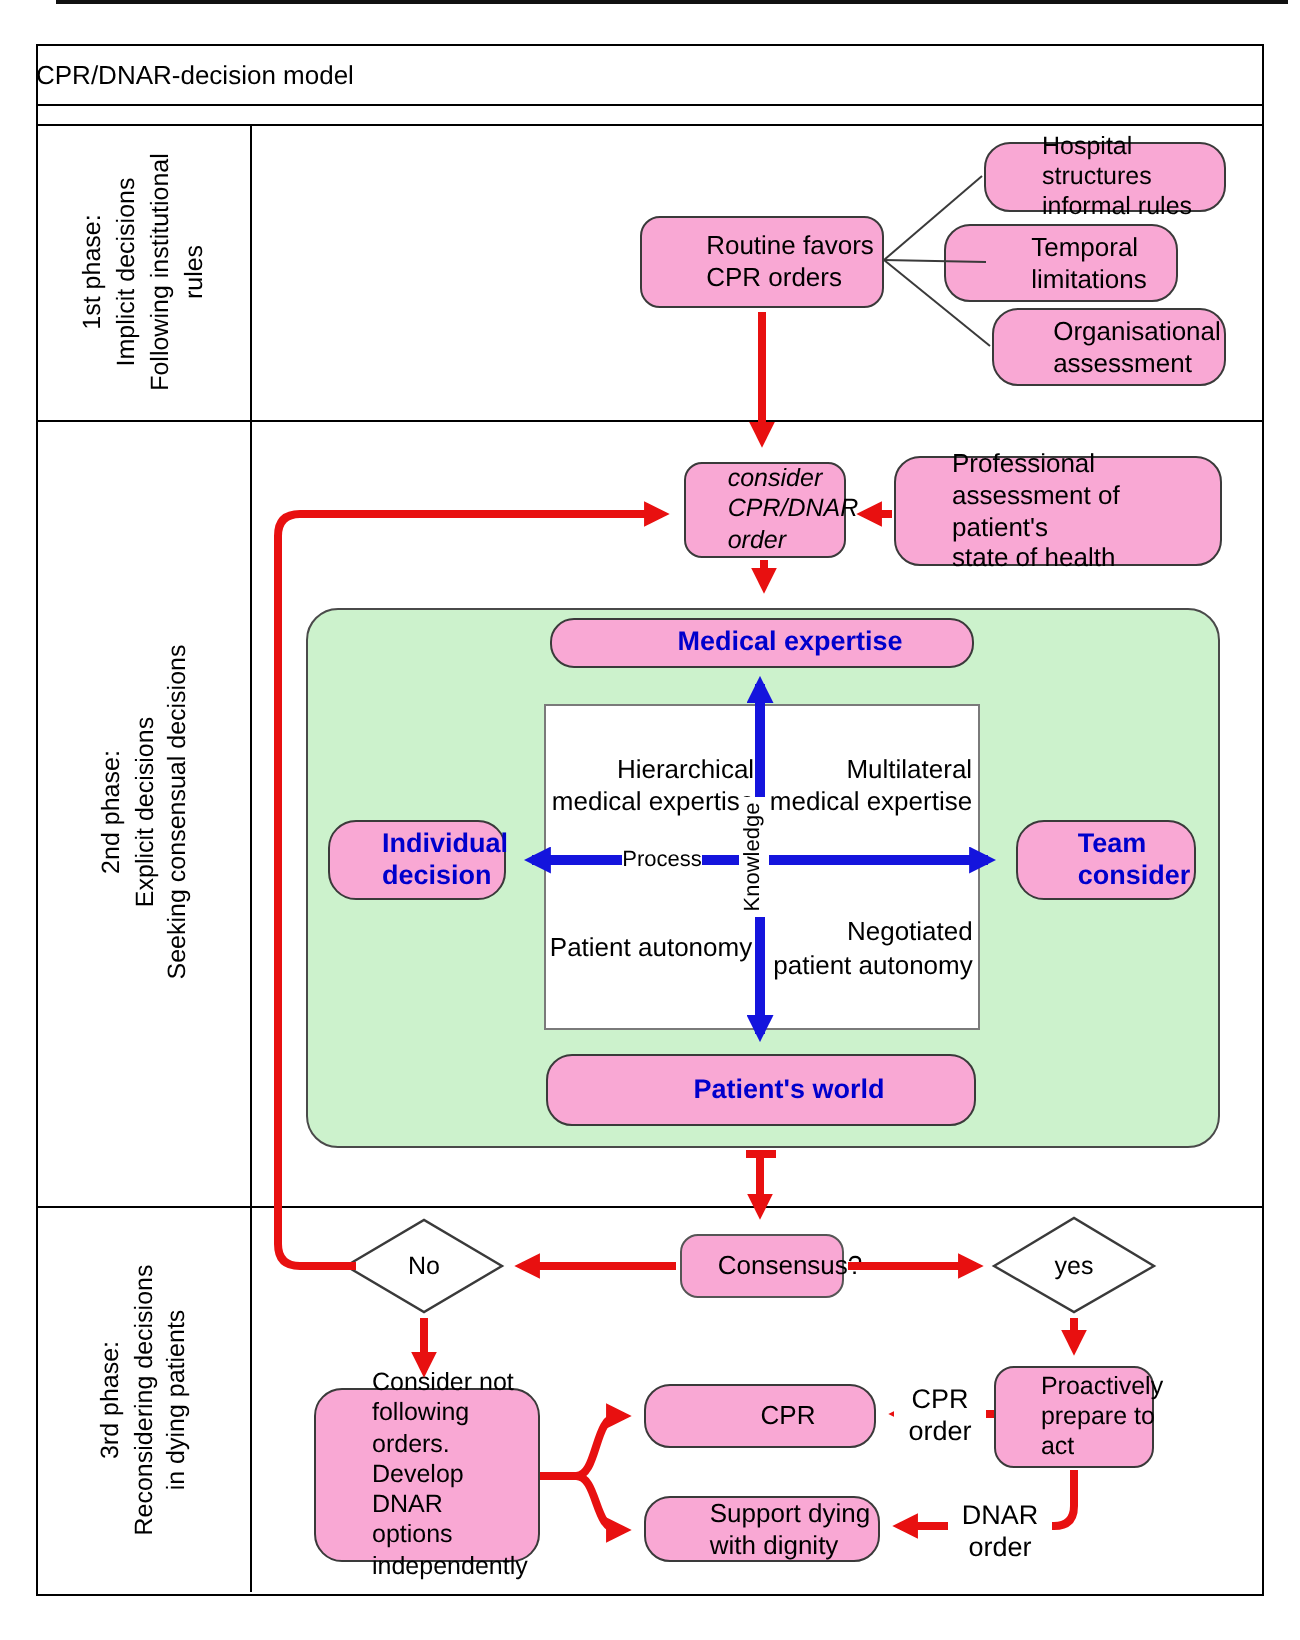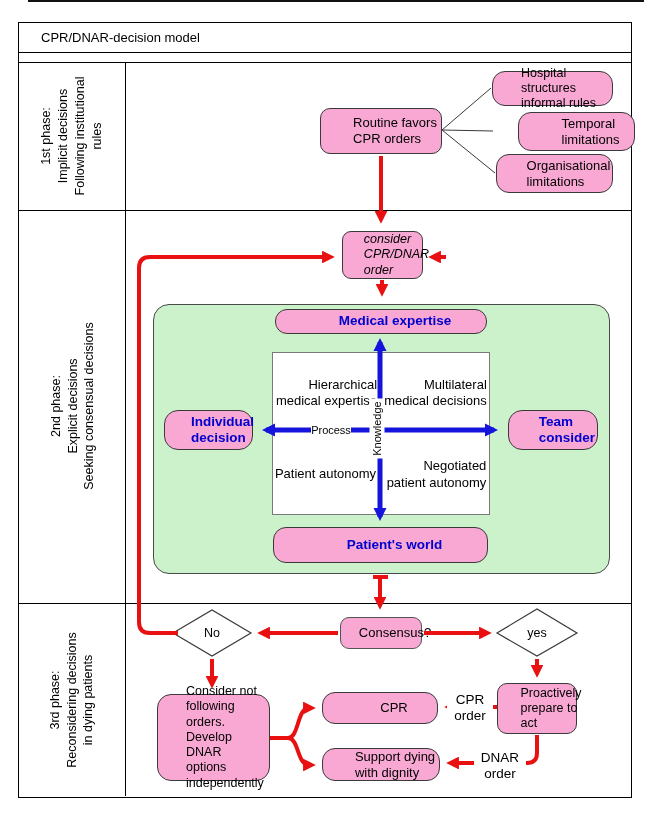--- a/index.html
+++ b/index.html
@@ -32,21 +32,21 @@
     position:absolute; display:flex; align-items:center; justify-content:center;
     text-align:right; font-size:13px; line-height:1.25; white-space:pre-line; z-index:3;
   }
   .phase-label{
     position:absolute; display:flex; align-items:center; justify-content:center;
     transform:rotate(-90deg); text-align:center; font-size:12.5px; line-height:1.35;
     white-space:pre-line; z-index:3;
   }
   .title-cell{
     position:absolute; left:18px; top:22px; width:614px; height:30px;
-    display:flex; align-items:center; font-size:13px; padding-left:23px;
+    display:flex; align-items:center; font-size:13px; padding-left:0;
     box-sizing:border-box; z-index:3;
   }
   svg.wires{ position:absolute; left:0; top:0; z-index:5; pointer-events:none; }
   .float-label{
     position:absolute; background:#fff; display:flex; align-items:center; justify-content:center;
     text-align:center; white-space:pre-line; z-index:6; line-height:1.1;
   }
   .axis-label{ font-size:11px; }
   .order-label{ font-size:13.5px; line-height:1.15; }
   .diamond-label{
@@ -79,38 +79,41 @@
 Explicit decisions
 Seeking consensual decisions</div>
   <div class="phase-label" style="left:-25px;top:647px;width:194px;height:106px;">3rd phase:
 Reconsidering decisions
 in dying patients</div>
 
   <div class="box" style="left:320px;top:108px;width:122px;height:46px;">Routine favors
 CPR orders</div>
   <div class="box" style="left:492px;top:71px;width:121px;height:35px;border-radius:13px;font-size:12.5px;">Hospital structures
 informal rules</div>
-  <div class="box" style="left:518px;top:112px;width:117px;height:39px;border-radius:13px;">Temporal
+  <div class="box" style="left:472px;top:112px;width:117px;height:39px;border-radius:13px;">Temporal
 limitations</div>
   <div class="box" style="left:496px;top:154px;width:117px;height:39px;border-radius:13px;">Organisational
-limitations</div>
+assessment</div>
 
   <div class="box" style="left:342px;top:231px;width:81px;height:48px;border-radius:9px;font-size:12.5px;font-style:italic;">consider
 CPR/DNAR
 order</div>
+  <div class="box" style="left:447px;top:228px;width:164px;height:55px;border-radius:13px;">Professional
+assessment of patient's
+state of health</div>
 
   <div class="green-panel" style="left:153px;top:304px;width:457px;height:270px;"></div>
 
   <div class="box blue-label" style="left:275px;top:309px;width:212px;height:25px;border-radius:12px;">Medical expertise</div>
 
   <div class="quad-box" style="left:272px;top:352px;width:218px;height:163px;"></div>
   <div class="quad-cell" style="left:272px;top:352px;width:109px;height:82px;">Hierarchical
 medical expertise</div>
   <div class="quad-cell" style="left:381px;top:352px;width:109px;height:82px;">Multilateral
-medical decisions</div>
+medical expertise</div>
   <div class="quad-cell" style="left:270px;top:434px;width:111px;height:81px;">Patient autonomy</div>
   <div class="quad-cell" style="left:381px;top:434px;width:111px;height:81px;">Negotiated
 patient autonomy</div>
 
   <div class="box blue-label" style="left:164px;top:410px;width:89px;height:40px;border-radius:14px;">Individual
 decision</div>
   <div class="box blue-label" style="left:508px;top:410px;width:90px;height:40px;border-radius:14px;">Team
 consider</div>
   <div class="box blue-label" style="left:273px;top:527px;width:215px;height:36px;border-radius:13px;">Patient's world</div>
 

